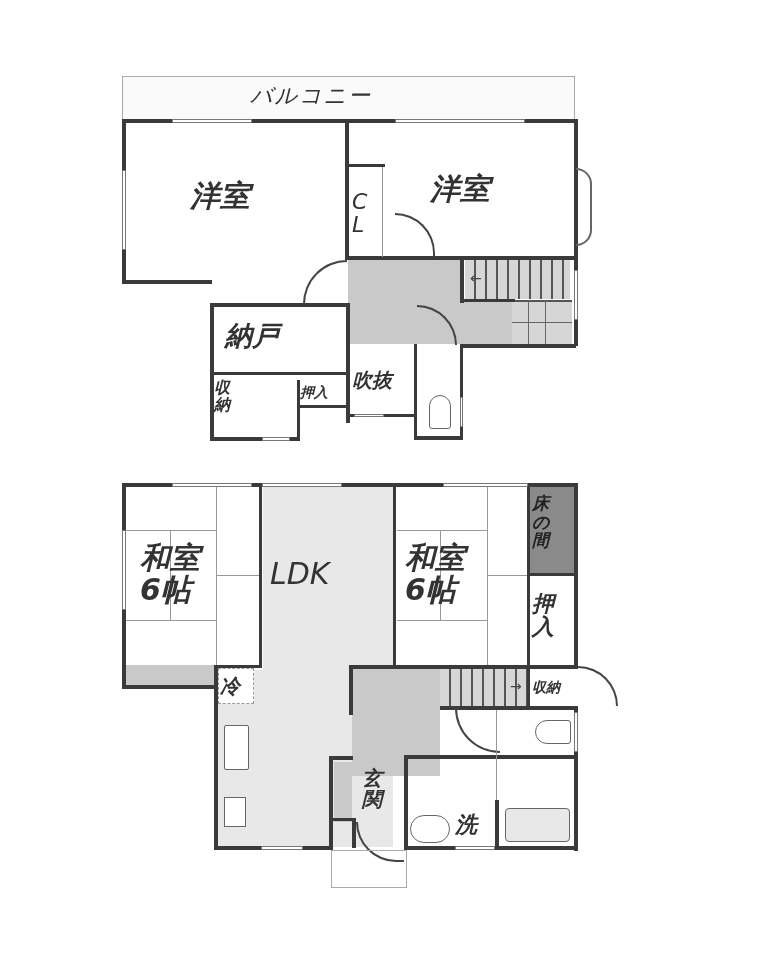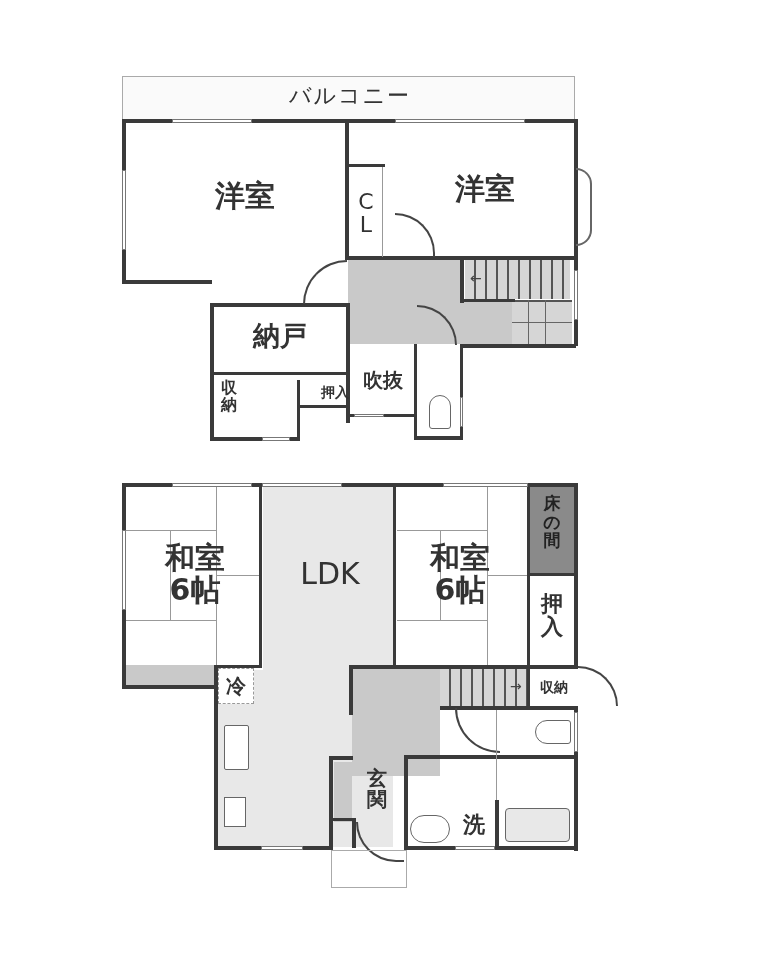--- a/index.html
+++ b/index.html
@@ -2,21 +2,21 @@
 <html><head>
 <meta charset="utf-8">
 <style>
   html,body{margin:0;padding:0;background:#fff;}
   body{width:778px;height:964px;position:relative;overflow:hidden;font-family:"DejaVu Sans","Liberation Sans",sans-serif;color:#333;}
   .abs{position:absolute;box-sizing:border-box;}
   .wall{position:absolute;background:#3a3a3a;}
   .gray{background:#c9c9c9;}
   .lgray{background:#e8e8e8;}
   .dgray{background:#8a8a8a;}
-  .label{position:absolute;font-weight:bold;color:#333;text-align:center;line-height:1.05;}
+  .label{position:absolute;font-weight:bold;color:#333;line-height:1.05;font-style:italic;}
   .big{font-size:30px;}
   .med{font-size:22px;}
   .sm{font-size:16px;}
   .xs{font-size:14px;}
   .thin{position:absolute;background:#999;}
   .win{position:absolute;background:#fff;border:1px solid #777;box-sizing:border-box;}
   .stairs{position:absolute;box-sizing:border-box;background:
      repeating-linear-gradient(90deg,#d6d6d6 0,#d6d6d6 9px,#555 9px,#555 11px);}
   .arc{position:absolute;border:2px solid #444;box-sizing:border-box;}
   .fix{position:absolute;border:1.5px solid #666;box-sizing:border-box;background:#fff;}

